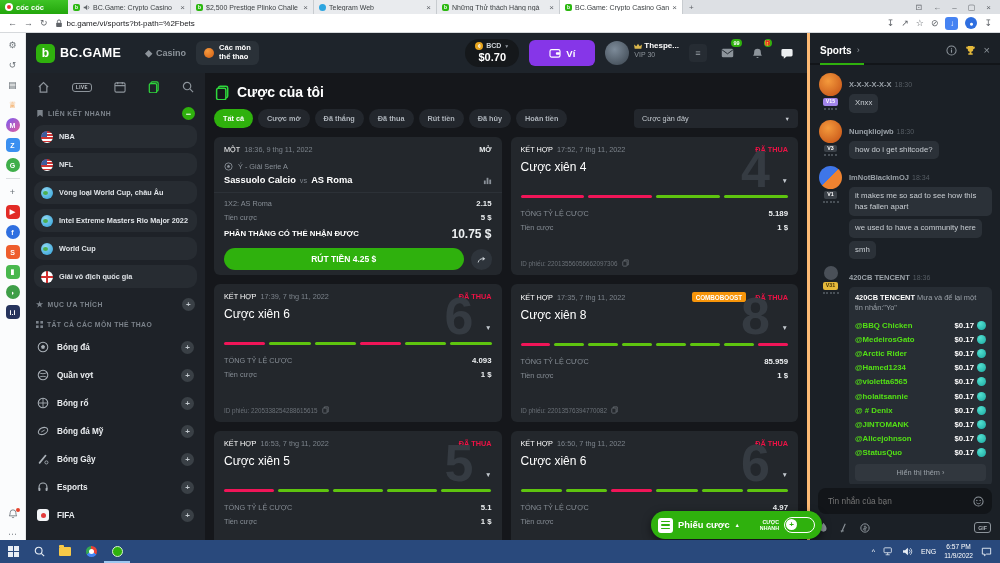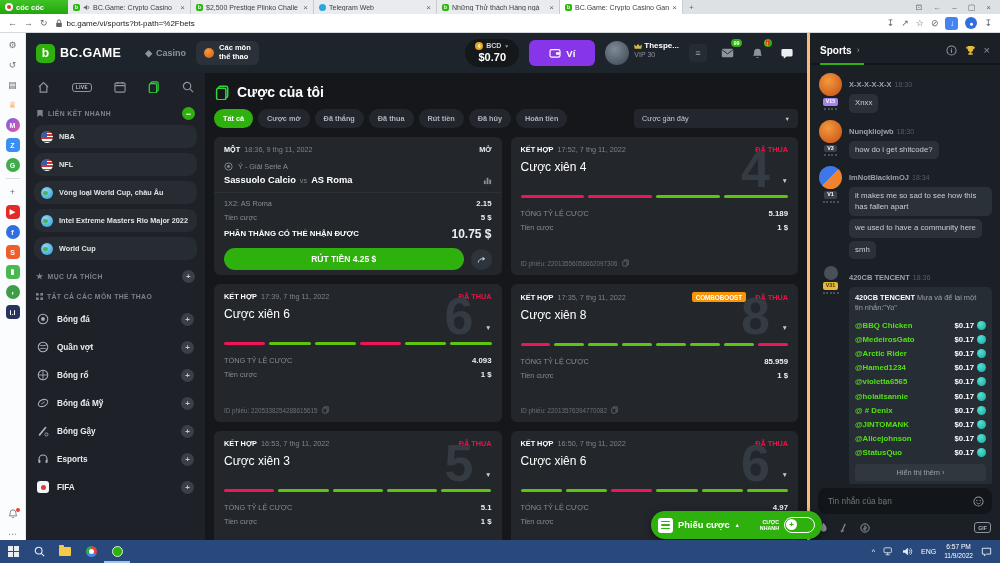--- a/index.html
+++ b/index.html
@@ -77,21 +77,21 @@
   
   .smain{flex:1;background:#15171b;padding:0 9px;overflow:hidden;min-width:0;}
   .mtitle{display:flex;align-items:center;gap:7px;color:#fff;font-size:14px;font-weight:bold;padding:11px 1px 9px;}
   .filters{display:flex;align-items:center;gap:5px;}
   .pill{background:#23272d;color:#adb3ba;font-size:7.3px;font-weight:bold;padding:5px 9px;border-radius:11px;white-space:nowrap;}
   .pill.active{background:#2fb10d;color:#fff;}
   .sortdd{margin-left:auto;width:148px;background:#23272d;border-radius:4px;color:#c6ccd2;font-size:7.3px;padding:5px 8px;display:flex;align-items:center;justify-content:space-between;}
   .grid{display:grid;grid-template-columns:1fr 1fr;gap:9px;margin-top:9px;}
   .card{background:#23272c;border-radius:6px;height:138px;display:flex;flex-direction:column;overflow:hidden;position:relative;}
   .chead{display:flex;align-items:center;gap:4px;padding:8px 10px 4px;font-size:7.3px;}
-  .kind{color:#fff;font-weight:bold;}
+  .kind{color:#fff;font-weight:normal;}
   .ctime{color:#7c838b;}
   .stat{margin-left:auto;font-weight:bold;font-size:7.3px;}
   .stat.open{color:#eceff1;}
   .stat.lost{color:#ed1245;}
   .boost{margin-left:auto;background:#f7950a;color:#fff;font-size:6.3px;font-weight:bold;padding:1.5px 4px;border-radius:2px;}
   .boost+ .stat{margin-left:5px;}
   .ctitle{padding:2px 10px;color:#fff;font-size:12px;}
   .wm{position:absolute;right:28px;top:6px;font-size:52px;font-weight:bold;color:#353b42;line-height:1;user-select:none;}
   .ccaret{position:absolute;right:10px;top:40px;color:#c3c9cf;font-size:6.5px;}
   .segs{display:flex;gap:4px;margin:19px 10px 8px;}
@@ -385,20 +385,24 @@
                 <i></i>
               </span>
               <span>Intel Extreme Masters Rio Major 2022</span>
             </div>
           <div class="qlink">
               <span class="flag globe">
                 <i></i>
               </span>
               <span>World Cup</span>
             </div>
+          <div class="qlink">
+              <span class="flag eng"></span>
+              <span>Giải vô địch quốc gia</span>
+            </div>
 
           <div class="secthead">
             <span style="color:#7c838b;font-size:8px">★</span>
             <span>MỤC ƯA THÍCH</span>
             <span class="sp"></span>
             <span class="togglec gray">+</span>
           </div>
 
           <div class="secthead">
             <svg width="7" height="7" viewBox="0 0 8 8">
@@ -647,21 +651,21 @@
                   </svg>
               </div>
             </div>
 
             <div class="card">
               <div class="chead">
                 <span class="kind">KẾT HỢP</span>
                 <span class="ctime">16:53, 7 thg 11, 2022</span>
                 <span class="stat lost">ĐÃ THUA</span>
               </div>
-              <div class="ctitle">Cược xiên 3</div>
+              <div class="ctitle">Cược xiên 5</div>
               <div class="wm">5</div>
               <div class="ccaret">▼</div>
               <div class="segs">
                   <div class="seg lose"></div>
                   <div class="seg win"></div>
                   <div class="seg win"></div>
                   <div class="seg win"></div>
                   <div class="seg win"></div>
                 </div>
               <div class="crow">

